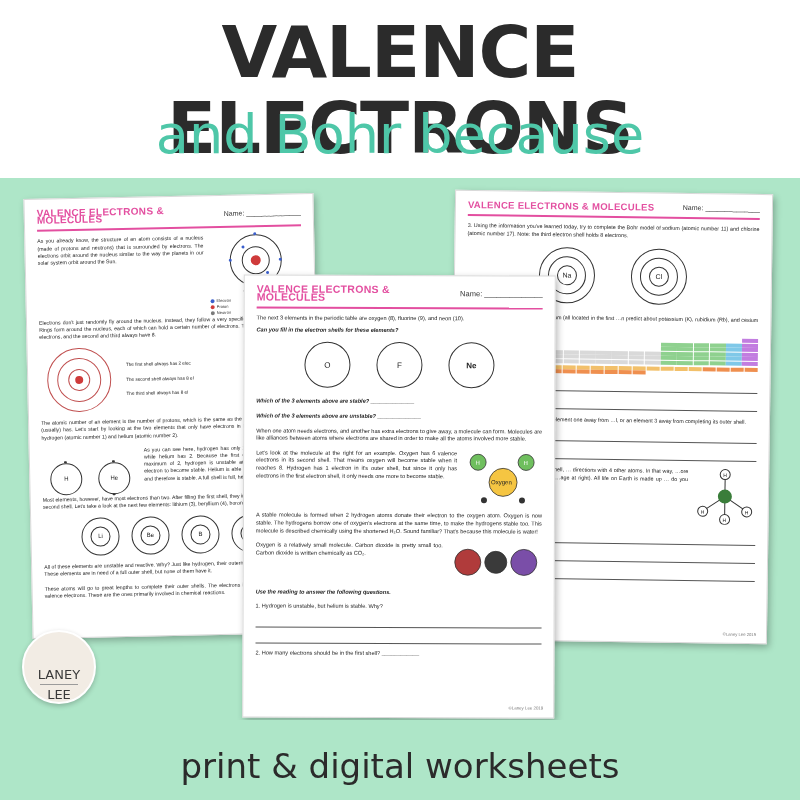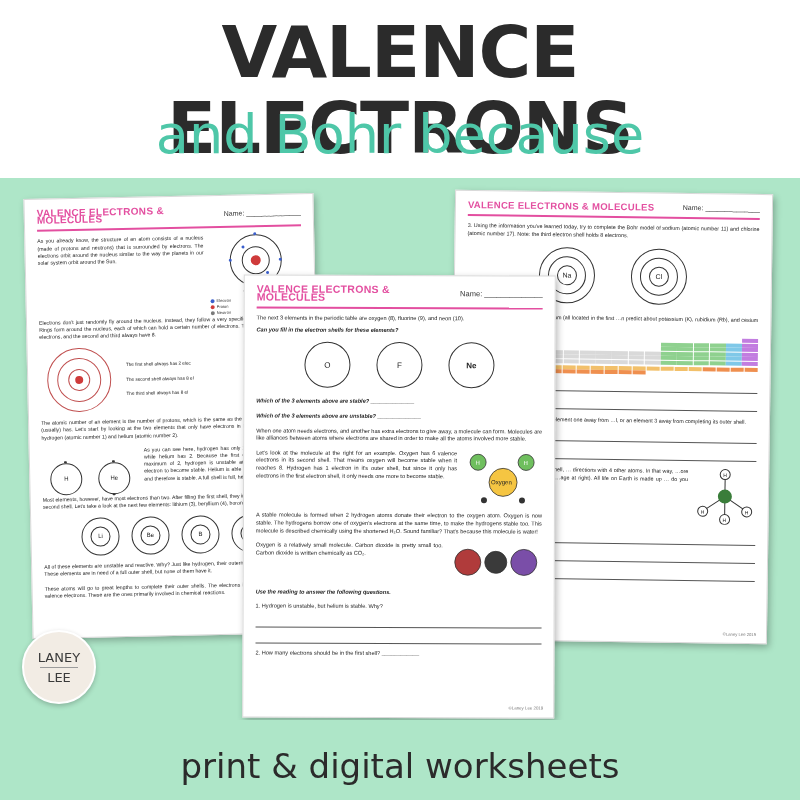--- a/index.html
+++ b/index.html
@@ -123,21 +123,21 @@
   
   .pt { display:grid; grid-template-columns:repeat(18, 1fr); gap:0.5px; }
   .pt i { display:block; height:4px; background:#cfcfcf; }
 
   .qline { border-bottom:1px solid #555; height:10px; margin:6px 0; }
 
   
   .badge {
     position:absolute; left:22px; bottom:96px; width:74px; height:74px;
     border-radius:50%; background:#f2ece4; border:2px solid #ffffff;
-    display:flex; flex-direction:column; align-items:center; justify-content:center;
+    display:flex; flex-direction:column; align-items:center; justify-content:flex-end;
     box-shadow:0 2px 5px rgba(0,0,0,0.22);
   }
   .badge .l1 { font-family:"DejaVu Sans", sans-serif; font-size:13px; color:#3a3a3a; line-height:15px; }
   .badge .l2 { font-family:"DejaVu Sans", sans-serif; font-size:13px; color:#3a3a3a; line-height:15px; }
   .badge .bar { width:38px; height:1px; background:#9b9b9b; margin:2px 0; }
 </style>
 </head>
 <body>
 
 <div class="top-band"></div>

